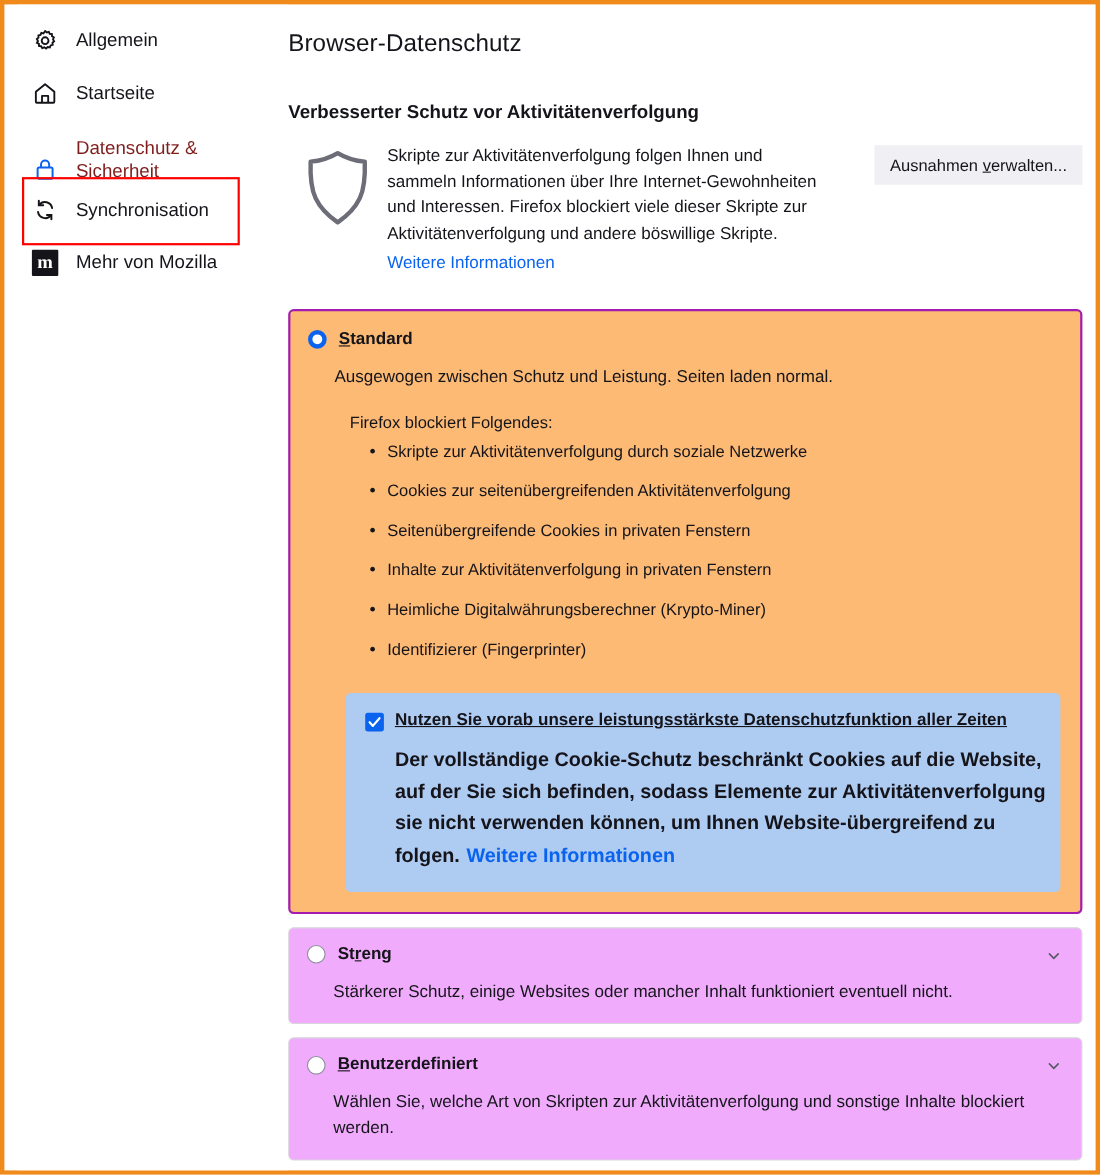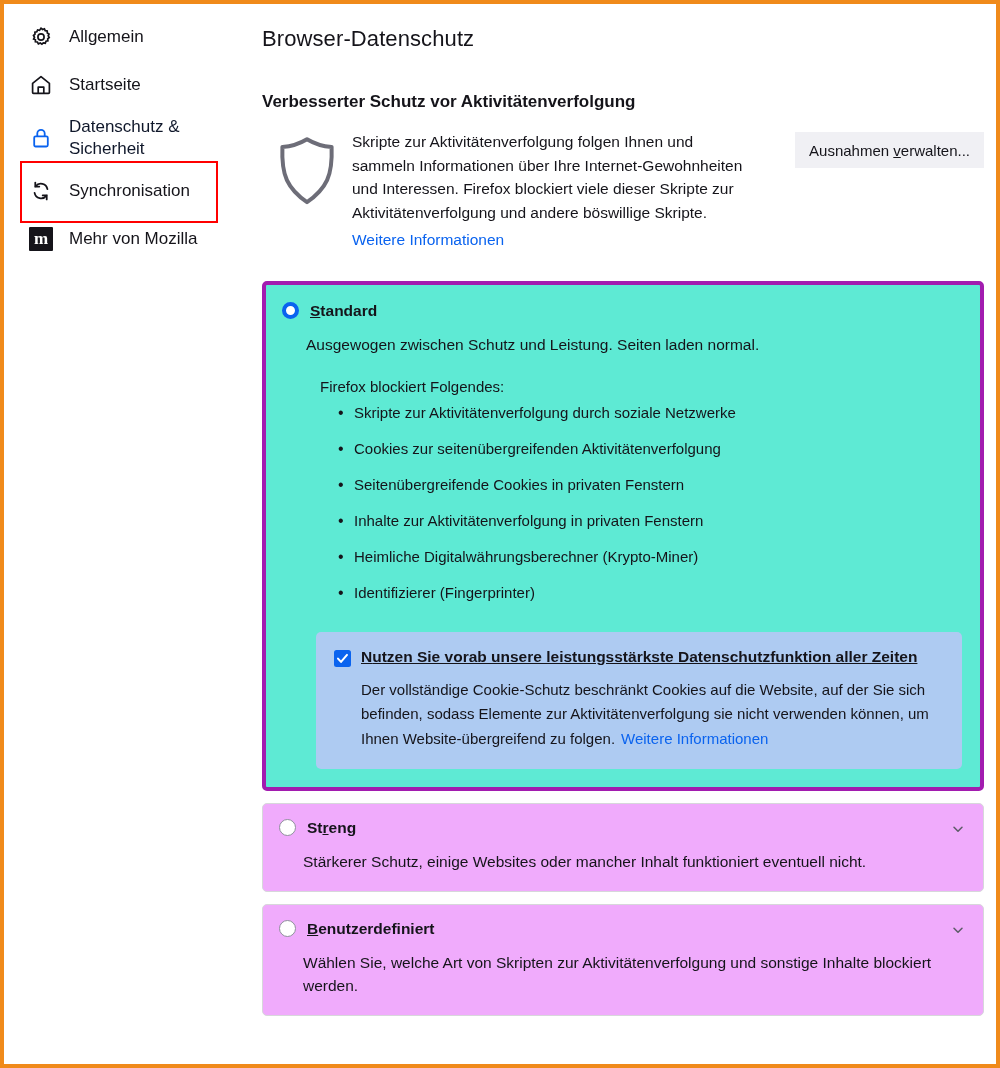--- a/index.html
+++ b/index.html
@@ -45,23 +45,23 @@
   .nav-item .nav-icon {
     width: 26px;
     height: 26px;
     flex: 0 0 26px;
     display: flex;
     align-items: center;
     justify-content: center;
   }
 
   .nav-item.selected {
-    color: #0f172a;
+    color: #7f1d1d;
     height: 58px;
-    align-items: center;
+    align-items: flex-end;
   }
 
   .nav-item.selected .nav-label {
     line-height: 1.28;
   }
 
   .nav-label { white-space: pre-line; }
 
   
   .annot-box {
@@ -161,22 +161,22 @@
   .ak { text-decoration: underline; }
 
   
   .panel {
     border-radius: 5px;
     position: relative;
   }
 
   .panel.standard {
     margin-top: 29px;
-    background: #5eead4;
-    border: 4px solid #a21caf;
+    background: #fdba74;
+    border: 2px solid #a21caf;
     padding: 17px 18px 18px 16px;
   }
 
   .panel.collapsed {
     margin-top: 12px;
     background: #f0abfc;
     border: 1px solid #d7d7db;
     padding: 15px 18px 17px 16px;
   }
 
@@ -283,24 +283,25 @@
 
   .callout-title {
     font-size: 15.5px;
     font-weight: 700;
     color: #15141a;
     text-decoration: none;
   }
 
   .callout-body {
     margin: 11px 0 0 27px;
-    font-size: 15px;
+    font-size: 18px;
     line-height: 1.62;
     color: #15141a;
     max-width: 610px;
+    font-weight: bold;
   }
 
   .callout-body .link { margin-left: 6px; }
 
   .u { text-decoration: underline; }
 </style>
 </head>
 <body>
 
 <div class="window">

